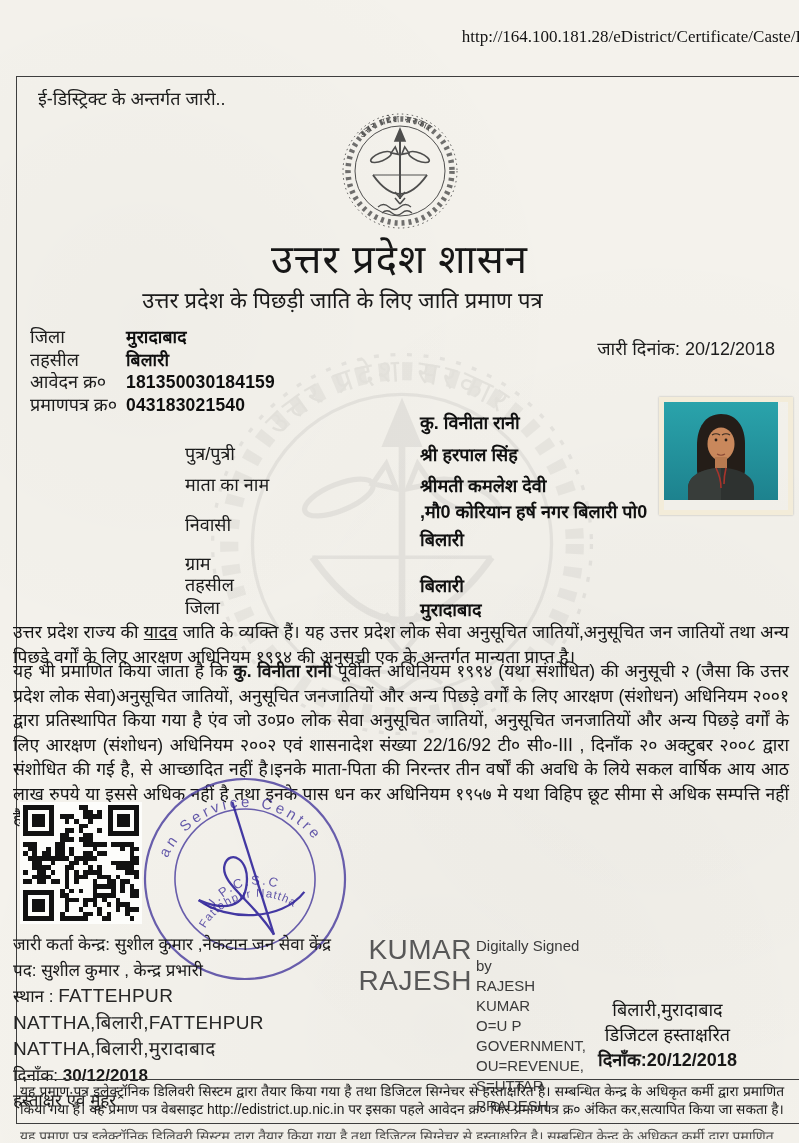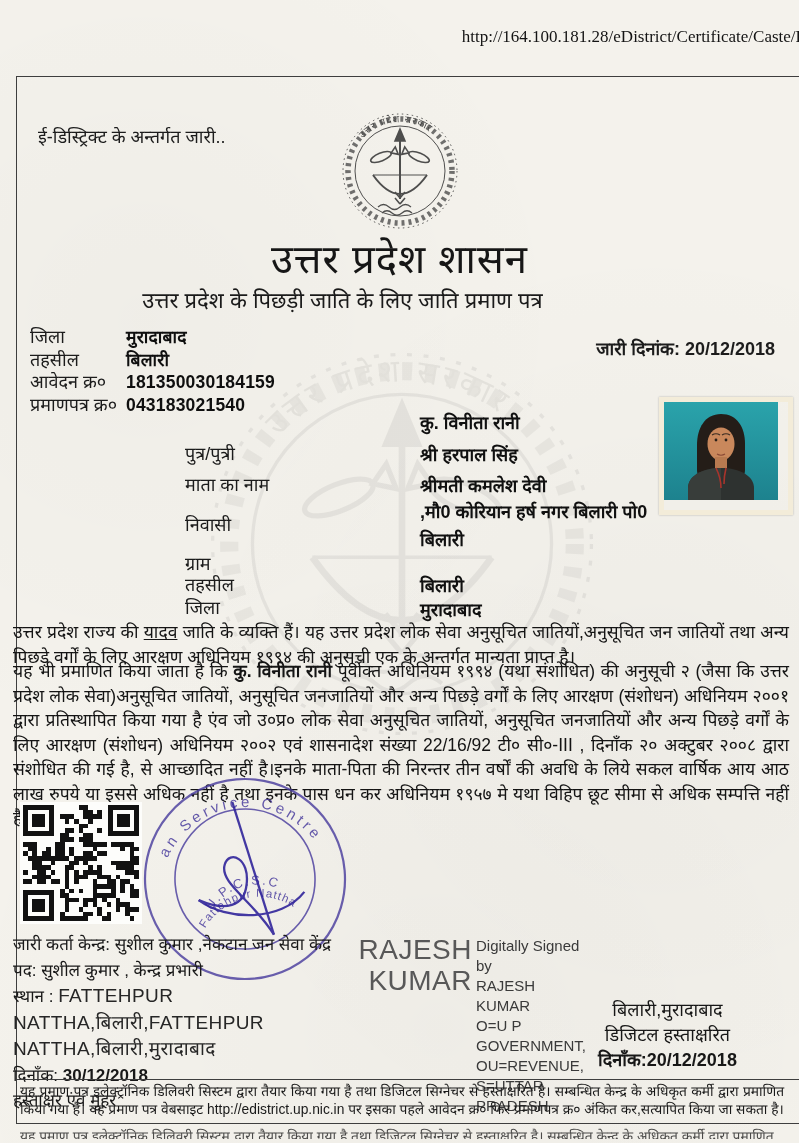--- a/index.html
+++ b/index.html
@@ -10,32 +10,32 @@
     background:
       radial-gradient(circle at 18% 28%, rgba(0,0,0,.018), transparent 42%),
       radial-gradient(circle at 82% 62%, rgba(0,0,0,.025), transparent 50%),
       radial-gradient(circle at 55% 90%, rgba(0,0,0,.02), transparent 45%),
       var(--paper,#f4f2ec);
     font-family:"Liberation Sans",sans-serif;color:var(--ink,#1c1c1c);
   }
   .abs{position:absolute;}
   .url-header{top:27px;right:-6px;font-family:"Liberation Serif",serif;font-size:17px;color:#141414;white-space:nowrap;}
   .frame{left:16px;top:76px;width:788px;height:1046px;border:1.6px solid #3e3e3e;}
-  .issued-under{left:38px;top:86px;font-size:18px;margin-top:38px;}
+  .issued-under{left:38px;top:86px;font-size:18px;}
   
   .emblem{left:312px;top:106px;width:176px;height:130px;opacity:.88;}
   .watermark{left:168px;top:328px;width:468px;height:432px;opacity:.075;pointer-events:none;}
   .title{left:0;top:230px;width:799px;text-align:center;font-size:40px;letter-spacing:1px;color:#161616;}
   .subtitle{left:0;top:284px;width:685px;text-align:center;font-size:22px;color:#1a1a1a;}
   
   .meta{left:30px;top:326px;width:420px;}
   .meta-row{display:flex;line-height:22.5px;font-size:18px;}
   .meta-row .lbl{width:96px;flex:none;}
   .meta-val{font-weight:700;font-size:17.5px;color:#0f0f0f;letter-spacing:.2px;}
-  .issue-date{top:336px;right:24px;font-size:18px;font-weight:700;margin-left:36px;}
+  .issue-date{top:336px;right:24px;font-size:18px;font-weight:400;margin-left:36px;}
   
   .flabel{position:absolute;left:185px;font-size:18px;color:#1b1b1b;}
   .fvalue{position:absolute;left:420px;font-size:18px;font-weight:700;color:#101010;white-space:nowrap;}
   
   .photo{left:659px;top:397px;width:124px;height:108px;border:5px solid #f3ecd9;box-shadow:0 0 2px rgba(0,0,0,.25);}
   
   .para{left:13px;width:776px;font-size:17.5px;line-height:24.5px;text-align:justify;color:#141414;}
   .p1{top:600px;margin-top:20px;}
   .p2{top:659px;}
   .bold{font-weight:700;}
@@ -843,22 +843,22 @@
 
   <div class="abs issuer">
     <div>जारी कर्ता केन्द्र: सुशील कुमार ,नेकटान जन सेवा केंद्र</div>
     <div>पद: सुशील कुमार , केन्द्र प्रभारी</div>
     <div><span>स्थान : </span><span class="latin-mixed">FATTEHPUR NATTHA,बिलारी,FATTEHPUR NATTHA,बिलारी,मुरादाबाद</span></div>
     <div><span>दिनाँक: </span><span class="bold">30/12/2018</span></div>
     <div>हस्ताक्षर एंव मुहर</div>
   </div>
 
   <div class="abs sig-name">
+    <div>KUMAR</div>
     <div>RAJESH</div>
-    <div>KUMAR</div>
   </div>
   <div class="abs sig-details">Digitally Signed by
 RAJESH KUMAR
 O=U P
 GOVERNMENT,
 OU=REVENUE,
 S=UTTAR
 PRADESH</div>
 
   <div class="abs officer">

